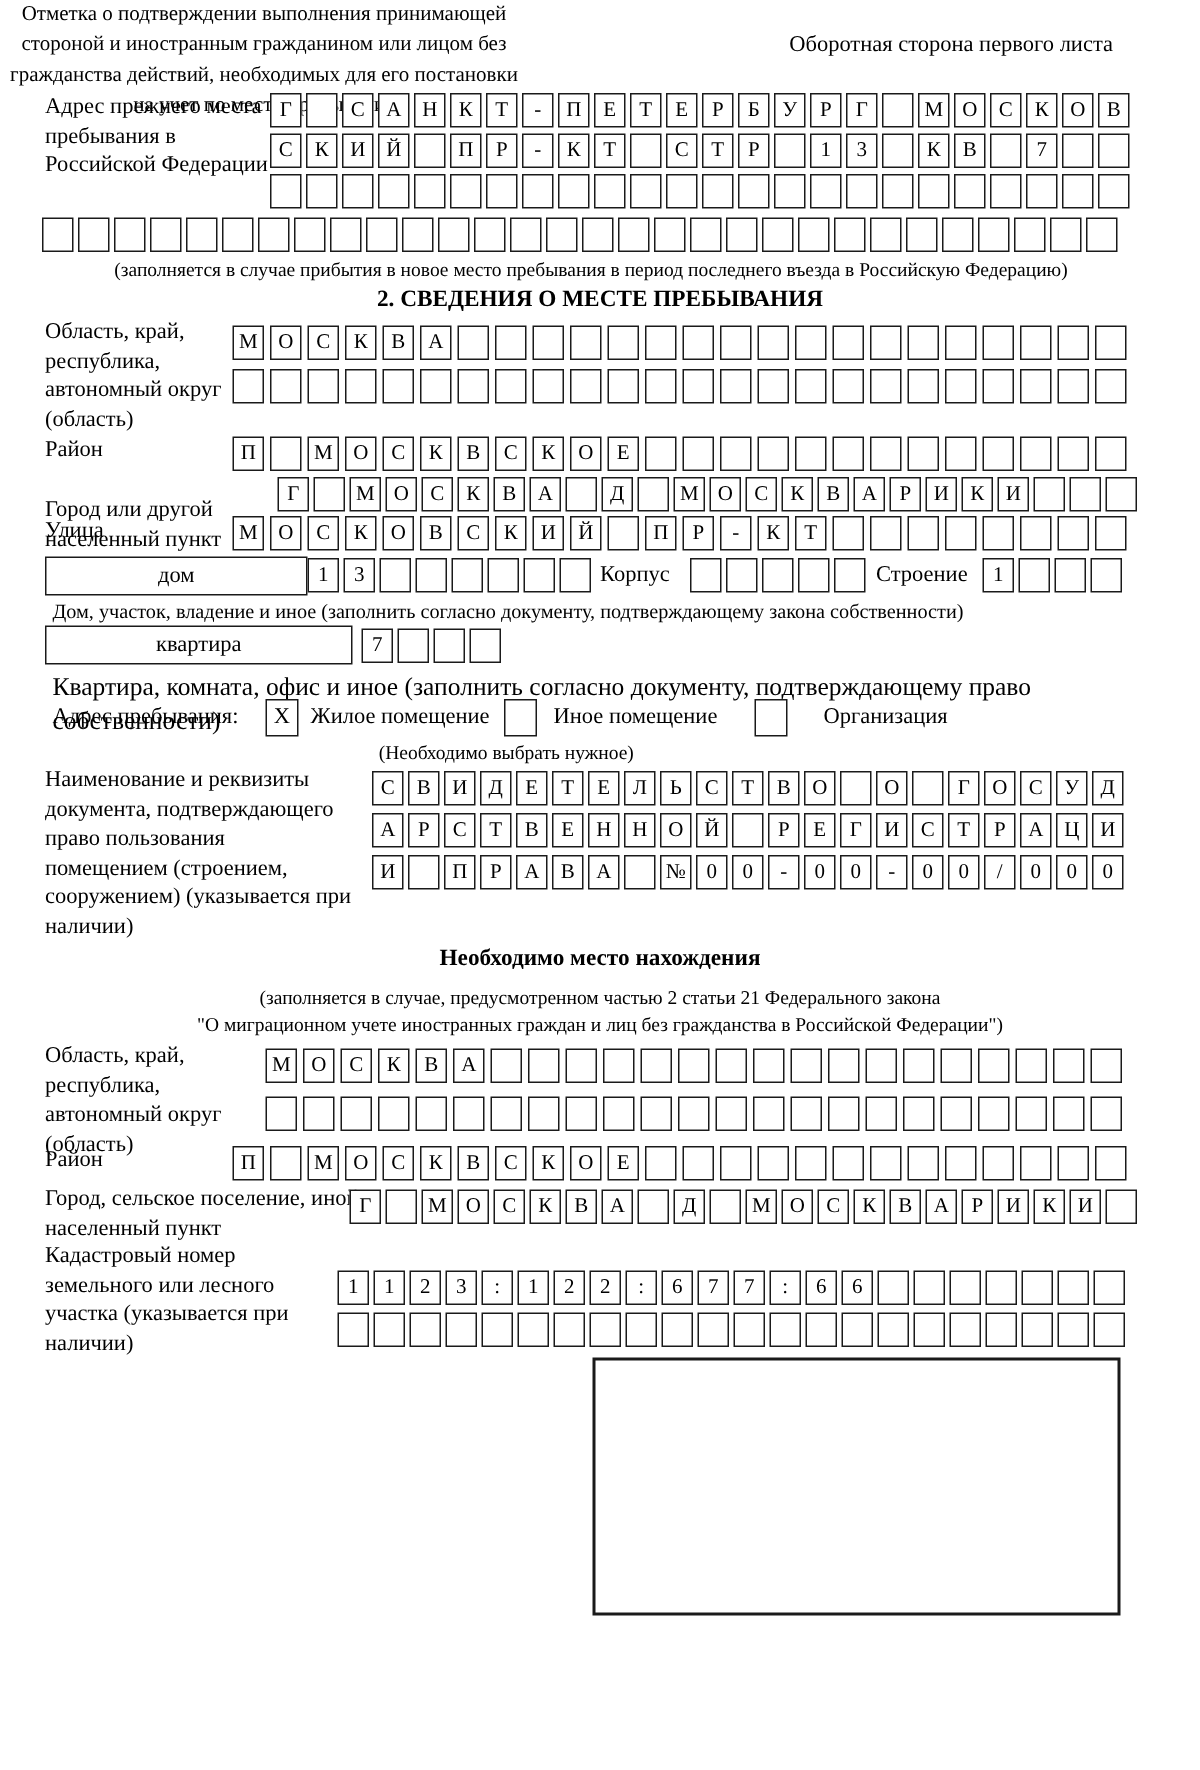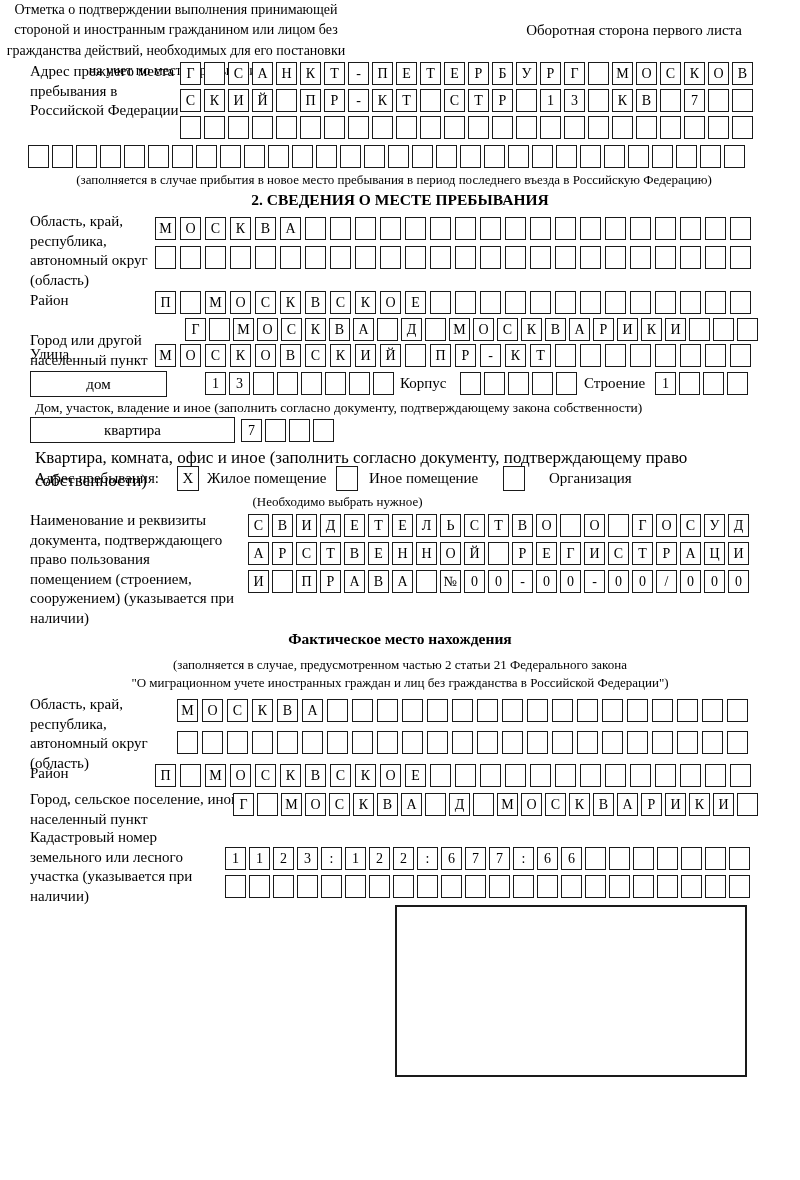--- a/index.html
+++ b/index.html
@@ -30,21 +30,21 @@
   #s2-title{top:191px;}
   #s2-region-label{left:30px;top:212px;width:120px;}
   #s2-region-r1{left:155px;top:217px;}
   #s2-region-r2{left:155px;top:246px;}
   #s2-district-label{left:30px;top:291px;}
   #s2-district-row{left:155px;top:291px;}
   #s2-city-label{left:30px;top:331px;width:155px;}
   #s2-city-row{left:185px;top:318px;}
   #s2-street-label{left:30px;top:345px;}
   #s2-street-row{left:155px;top:344px;}
-  #house-rect{left:30px;top:371px;width:137px;}
+  #house-rect{left:30px;top:371px;width:175px;}
   #house-num{left:205px;top:372px;}
   #korpus-label{left:400px;top:374px;}
   #korpus-row{left:460px;top:372px;}
   #stroenie-label{left:584px;top:374px;}
   #stroenie-row{left:655px;top:372px;}
   #house-cap{left:35px;top:399px;width:720px;font-size:13.5px;}
   #apt-rect{left:30px;top:417px;width:205px;}
   #apt-num{left:241px;top:419px;}
   #apt-cap{left:35px;top:447px;width:720px;font-size:17px;}
   #stay-label{left:35px;top:469px;}
@@ -445,21 +445,21 @@
       <div class="cell">0</div>
       <div class="cell">-</div>
       <div class="cell">0</div>
       <div class="cell">0</div>
       <div class="cell">/</div>
       <div class="cell">0</div>
       <div class="cell">0</div>
       <div class="cell">0</div>
     </div>
 
-  <div id="fact-title" class="title">Фактическое место нахождения</div>
+  <div id="fact-title" class="title">Необходимо место нахождения</div>
   <div id="fact-cap1" class="cap capc">(заполняется в случае, предусмотренном частью 2 статьи 21 Федерального закона</div>
   <div id="fact-cap2" class="cap capc">"О миграционном учете иностранных граждан и лиц без гражданства в Российской Федерации")</div>
 
   <div id="f-region-label" class="lbl">Область, край, республика, автономный округ (область)</div>
   <div id="f-region-r1" class="boxrow g4">
       <div class="cell">М</div>
       <div class="cell">О</div>
       <div class="cell">С</div>
       <div class="cell">К</div>
       <div class="cell">В</div>

